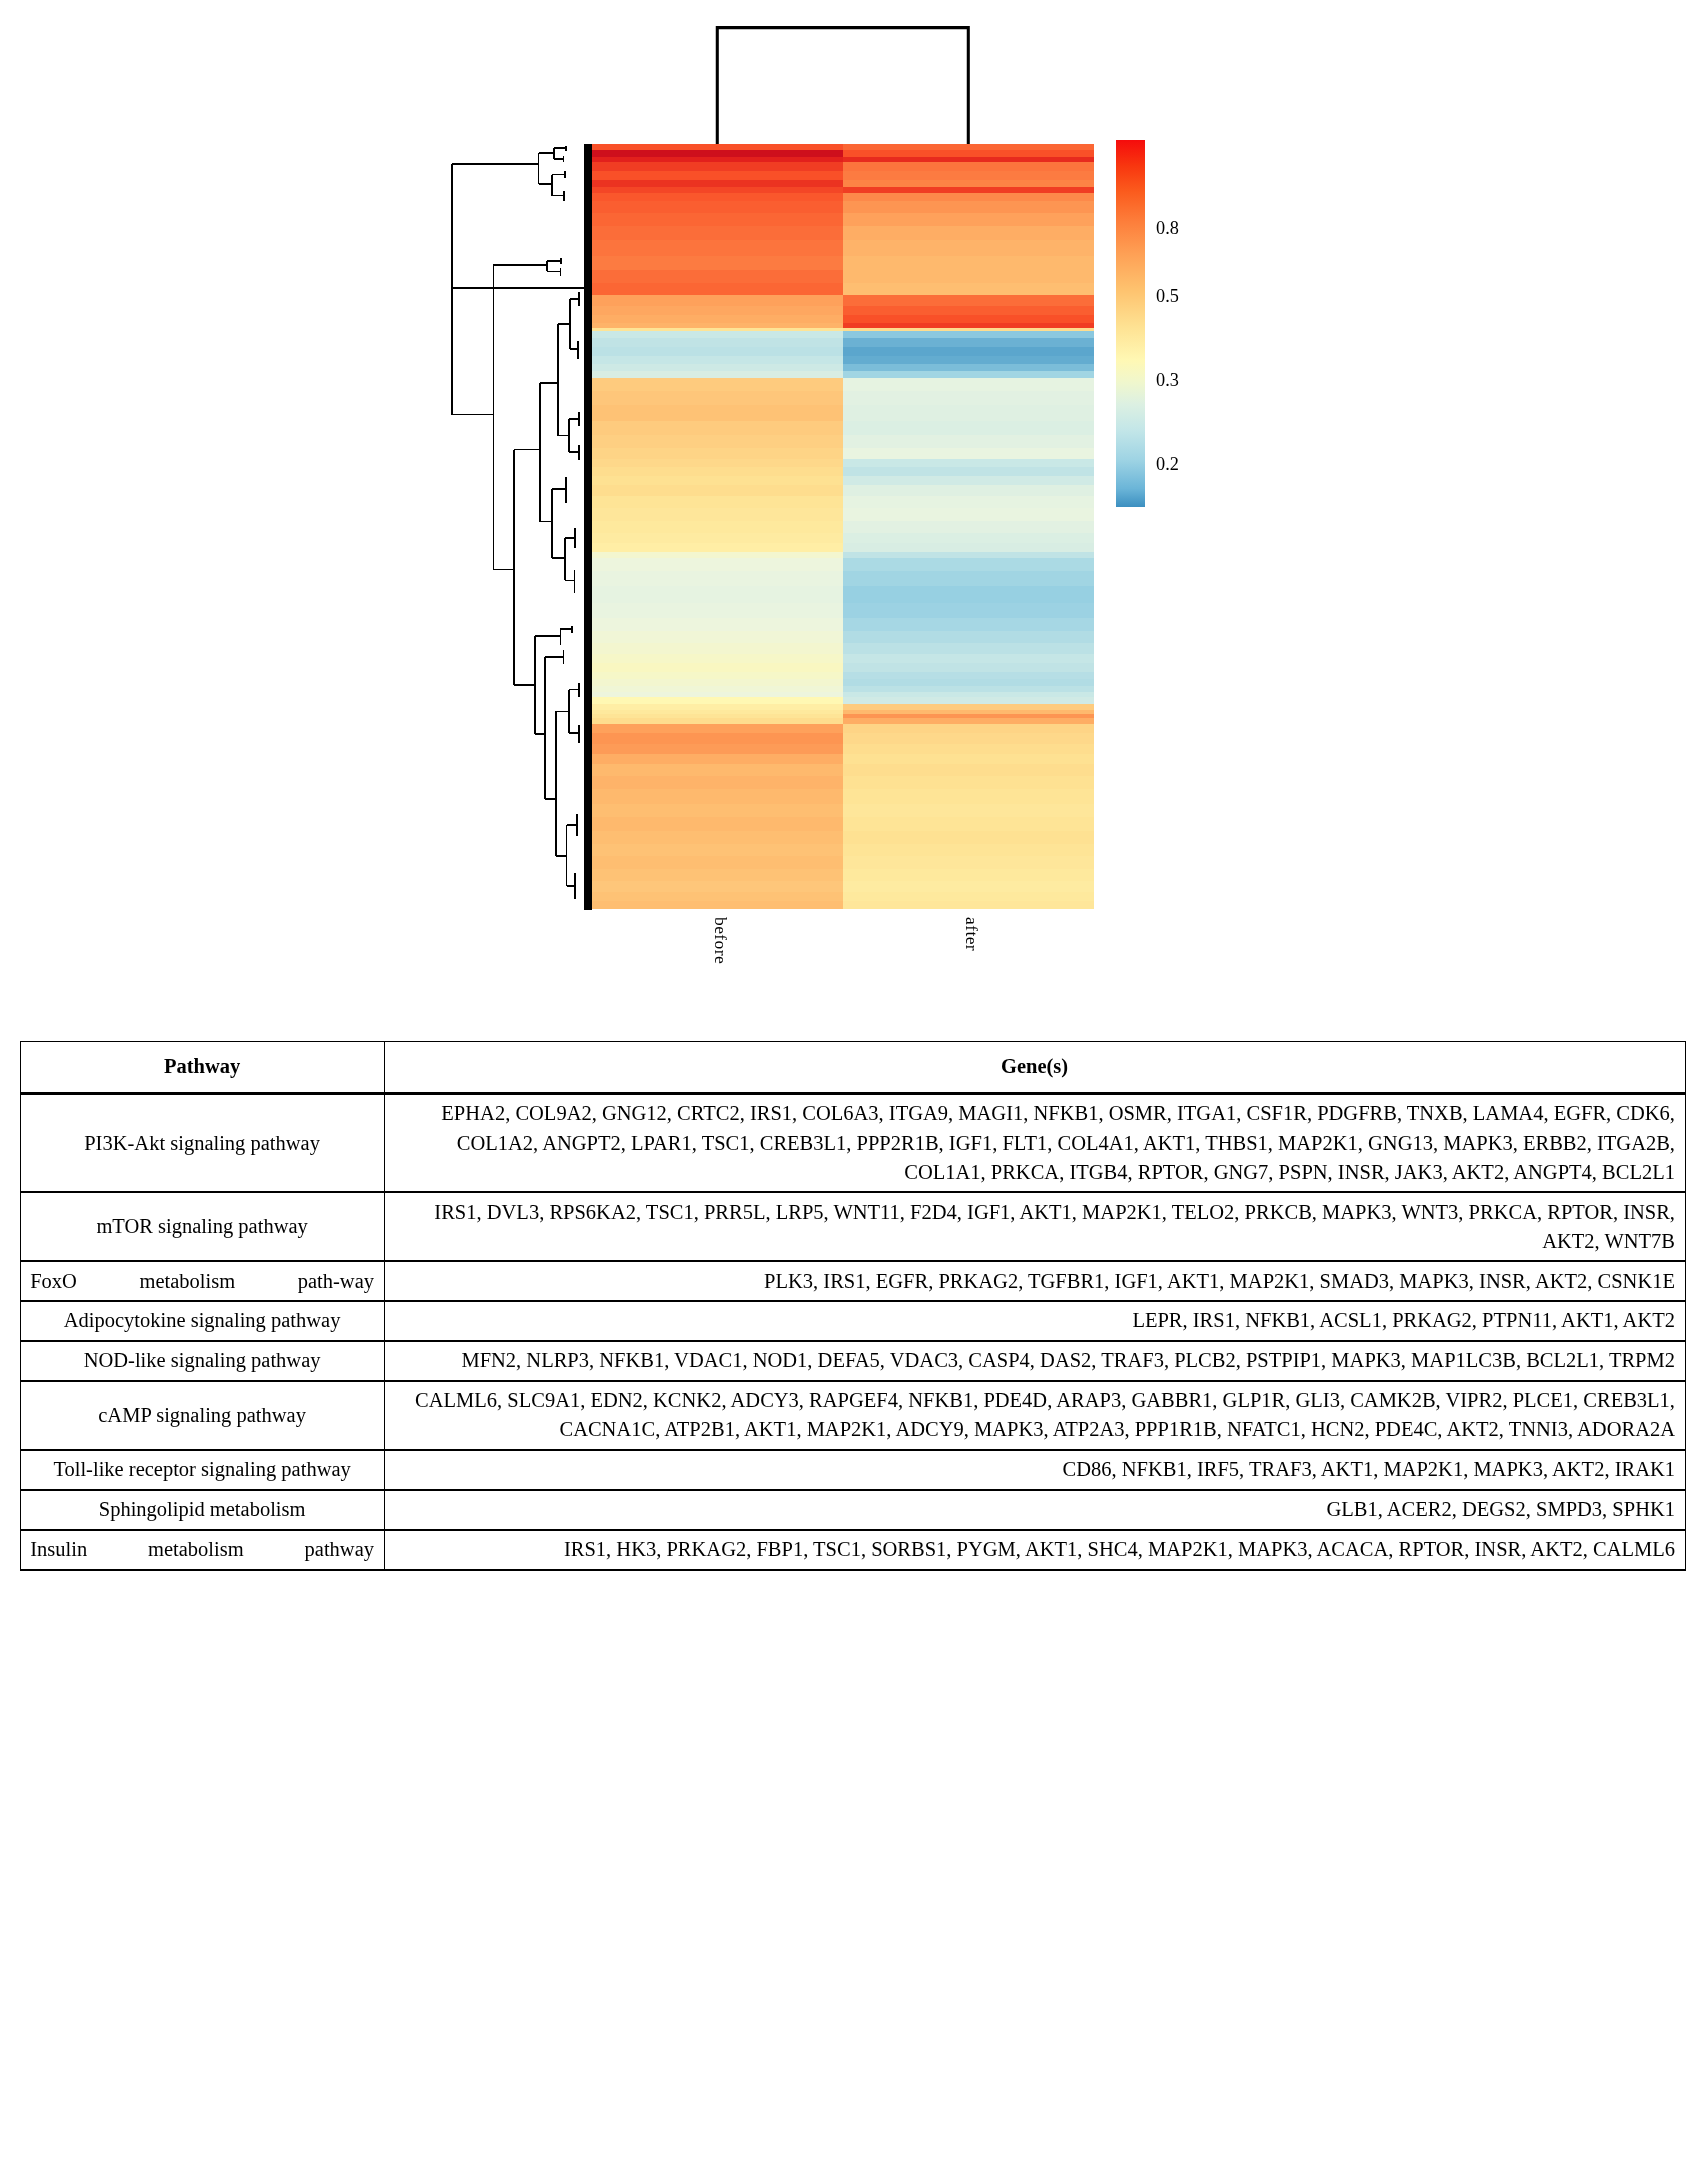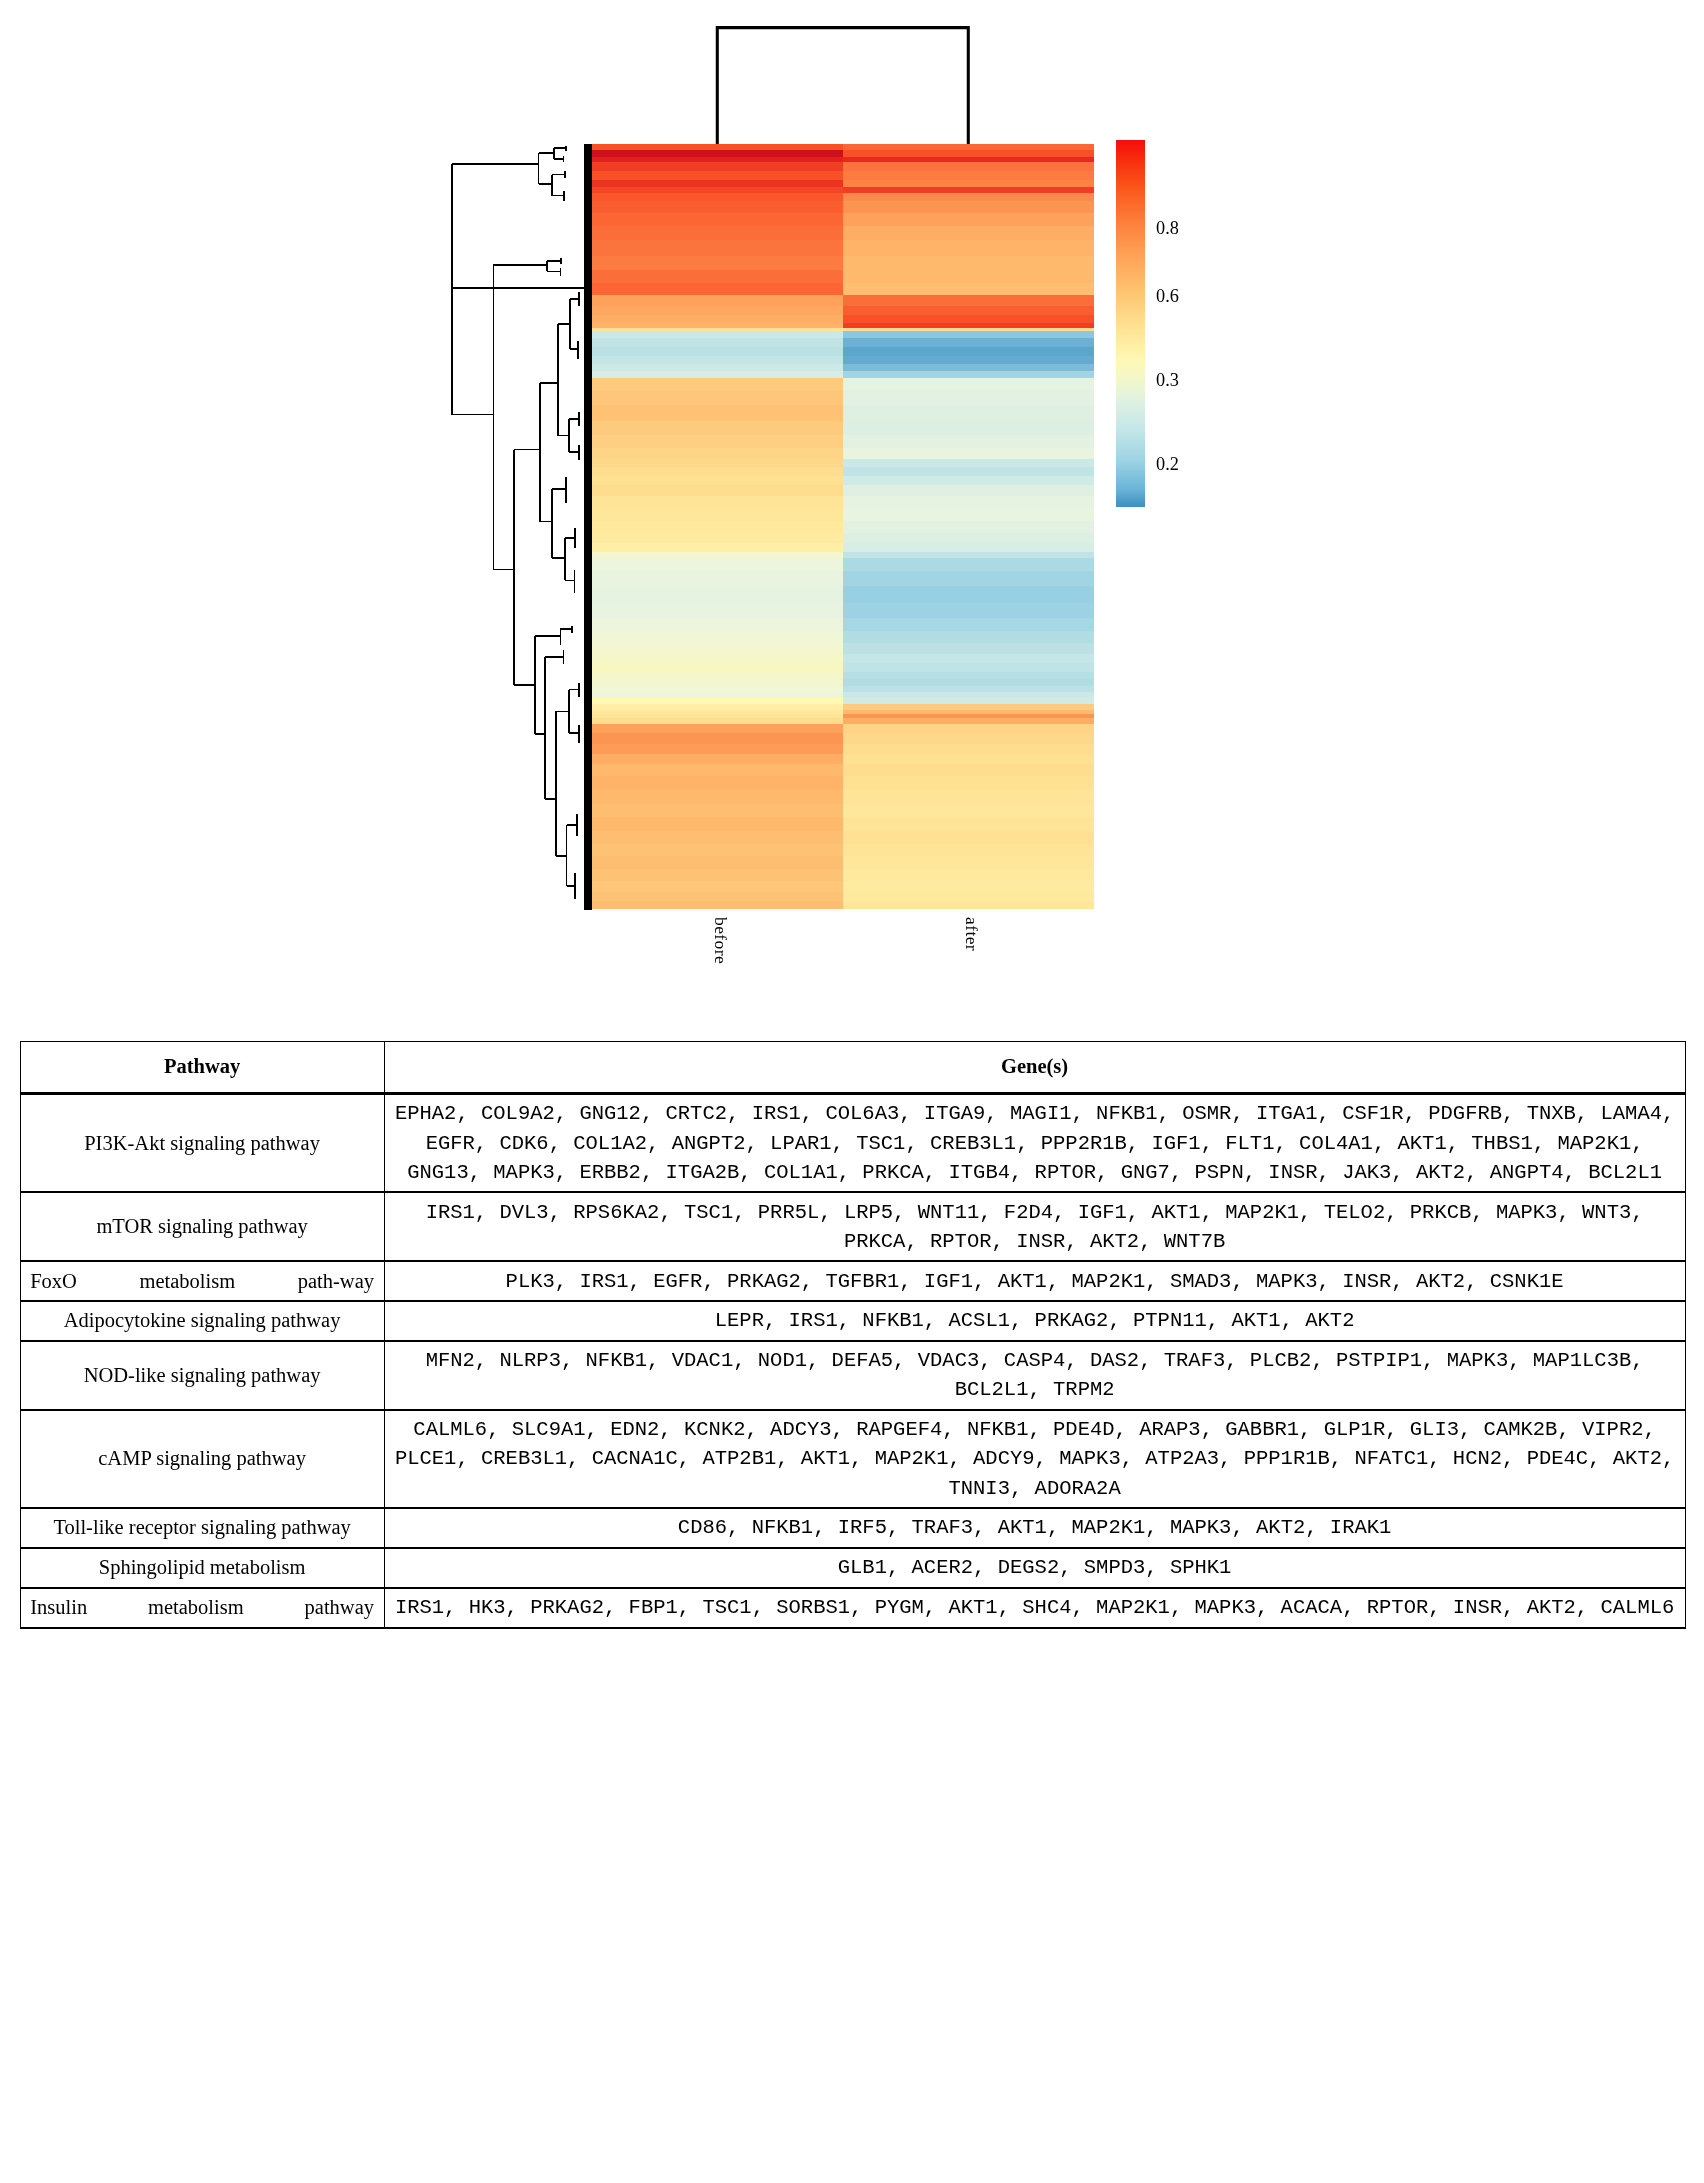--- a/index.html
+++ b/index.html
@@ -58,21 +58,21 @@
     text-align: center; font-weight: bold; padding: 9.6px 6.1px 11.4px;
     border-bottom-width: 3.1px;
   }
   table.pathways tbody td.pw {
     text-align: center; font-weight: normal;
   }
   table.pathways tbody td.pw.justify {
     text-align: justify; text-align-last: justify; padding-left: 9.6px; padding-right: 9.6px;
   }
   table.pathways tbody td.genes {
-    text-align: center; padding-left: 9.6px; padding-right: 9.6px; font-family: Liberation Mono, monospace;
+    text-align: right; padding-left: 9.6px; padding-right: 9.6px;
   }
   table.pathways tbody tr td { border-top-width: 2.2px; border-bottom-width: 2.2px; }
   table.pathways tbody tr:last-child td { border-bottom-width: 2.6px; }
 </style>
 </head>
 <body>
 
 <div class="page">
 
   <div class="figure">
@@ -298,21 +298,21 @@
           <div class="hm-band" style="height: 1.08696%; background: rgb(254, 230, 154);"></div>
         </div>
     </div>
 
     <div class="xlab before">before</div>
     <div class="xlab after">after</div>
 
     <div class="cbar-wrap">
       <div class="cbar"></div>
       <div class="cbar-tick" style="top:88px">0.8</div>
-      <div class="cbar-tick" style="top:156px">0.6</div>
+      <div class="cbar-tick" style="top:156px">0.5</div>
       <div class="cbar-tick" style="top:240px">0.3</div>
       <div class="cbar-tick" style="top:324px">0.2</div>
     </div>
   </div>
 
   <div class="tbl-wrap">
     <table class="pathways">
       <colgroup>
           <col class="c1">
           <col class="c2">

